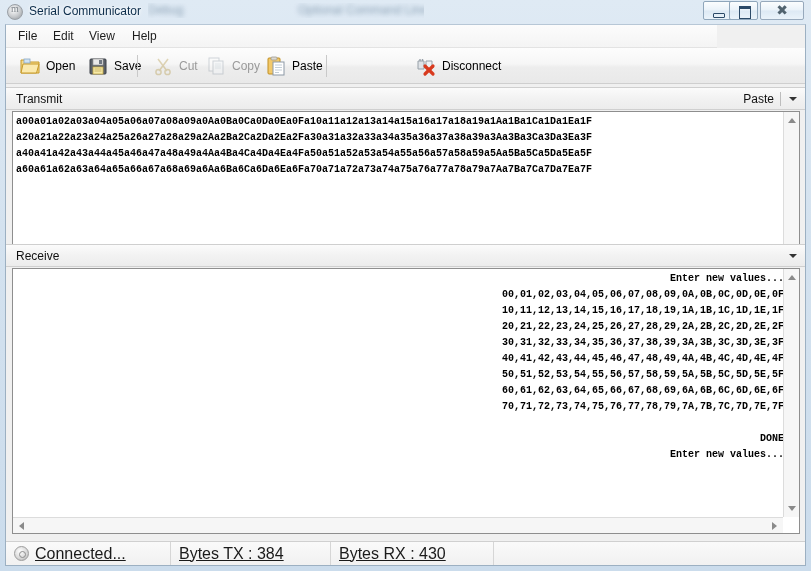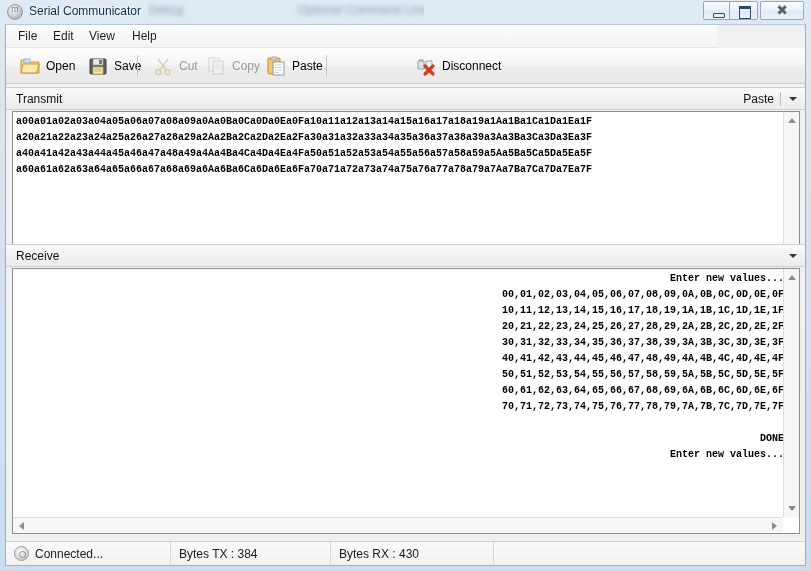--- a/index.html
+++ b/index.html
@@ -278,26 +278,27 @@
   #statusbar {
     position: absolute;
     left: 0; bottom: 0;
     width: 799px; height: 24px;
     background: linear-gradient(to bottom, #fafafa 0%, #f1f1f1 100%);
     border-top: 1px solid #d0d0d0;
   }
   .status-cell {
     position: absolute;
     top: 0; height: 23px;
-    font-size: 12px;
+    font-size: 16px;
     color: #1a1a1a;
     display: flex;
     align-items: center;
     border-right: 1px solid #d6d6d6;
     padding-left: 8px;
+    text-decoration: underline;
   }
   #status-icon {
     position: absolute;
     left: 8px; top: 4px;
     width: 15px; height: 15px;
     border-radius: 50%;
     background: radial-gradient(circle at 40% 35%, #ffffff 0%, #d8d8d8 58%, #a9a9a9 100%);
     border: 1px solid #9c9c9c;
   }
   #status-icon::after {

